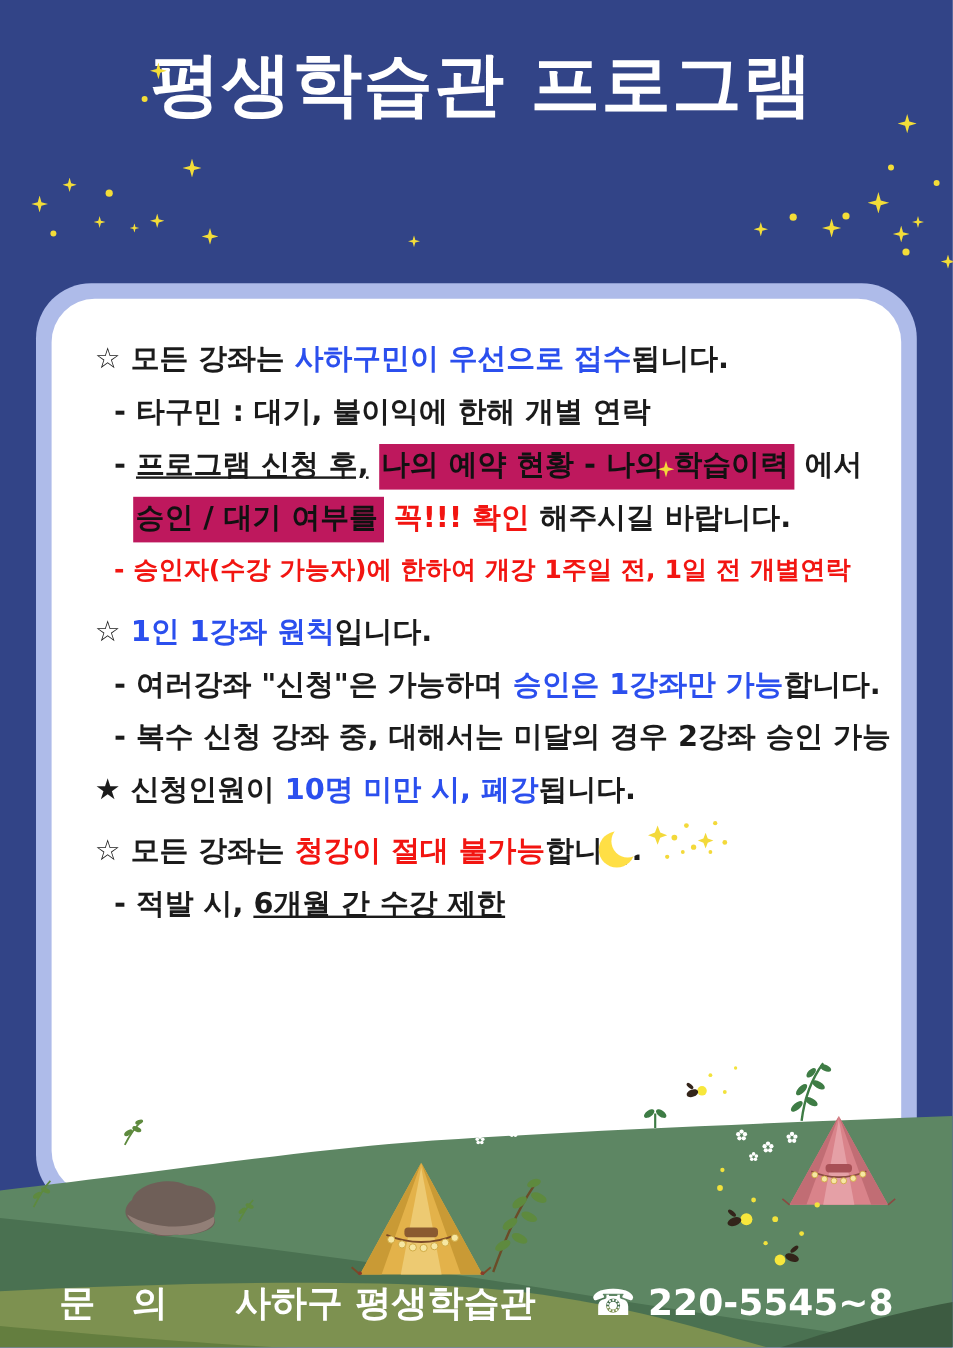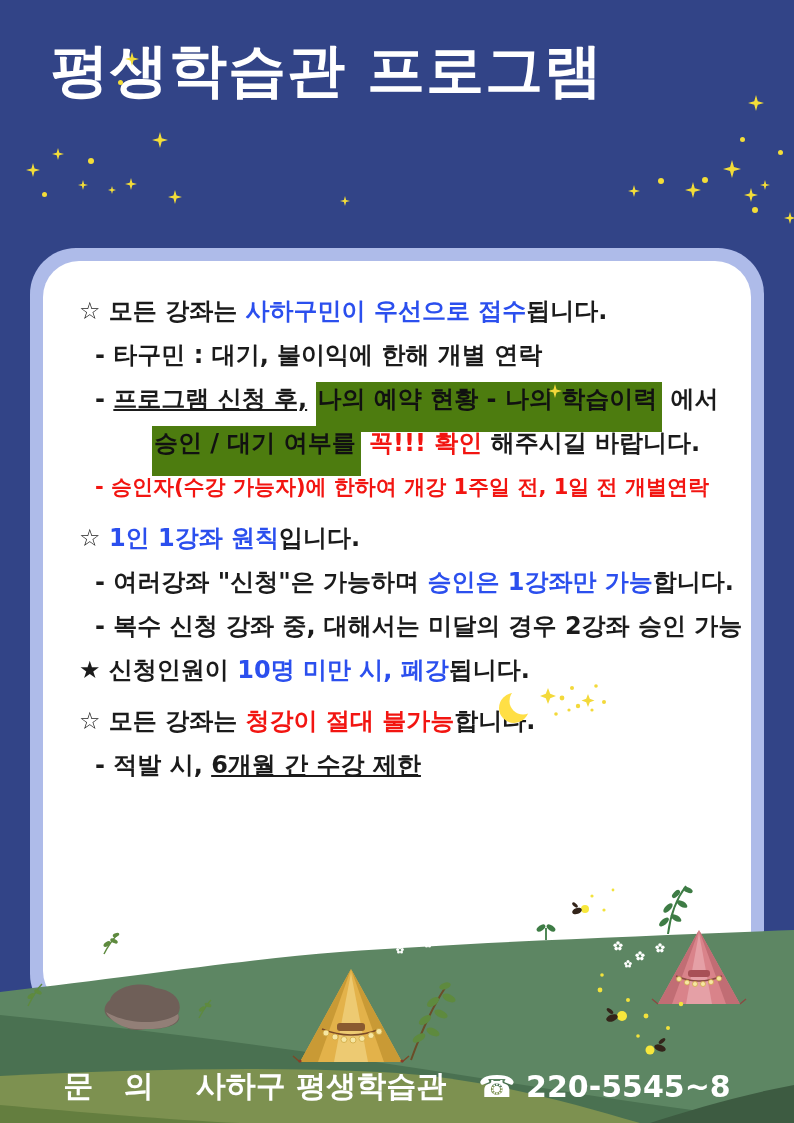--- a/index.html
+++ b/index.html
@@ -4,58 +4,58 @@
 <style>
   html,body{margin:0;padding:0;}
   body{
     width:794px;height:1123px;position:relative;overflow:hidden;
     background:#324487;
     font-family:"DejaVu Sans","Liberation Sans",sans-serif;
   }
   
   .title{
     position:absolute;top:28px;left:0;width:654px;z-index:2;
-    text-align:center;color:#ffffff;font-weight:800;
-    font-size:58px;line-height:1.45;letter-spacing:1px;
+    text-align:right;color:#ffffff;font-weight:800;
+    font-size:58px;line-height:1.45;letter-spacing:1px;padding-left:24px;
   }
   
   .sparkle{position:absolute;z-index:2;background:#f3dd38;}
   .sparkle.star{clip-path:polygon(50% 0,61% 39%,100% 50%,61% 61%,50% 100%,39% 61%,0 50%,39% 39%);}
   .sparkle.dot{border-radius:50%;}
   
   .card{
     position:absolute;left:30px;top:236px;width:734px;height:772px;z-index:3;
-    background:#aebbe9;border-radius:46px;padding:13px;box-sizing:border-box;margin-top:12px;
+    background:#aebbe9;border-radius:46px;padding:13px;box-sizing:border-box;
   }
   .card-inner{
     width:100%;height:100%;background:#ffffff;border-radius:36px;
     box-sizing:border-box;padding:28px 10px 0 16px;overflow:hidden;
   }
   .line{white-space:nowrap;line-height:44px;font-size:24px;color:#1b1b1b;font-weight:600;}
   .line.gap{margin-top:7px;}
   .line.small{font-size:21px;}
   .ind0{padding-left:20px;}
   .ind1{padding-left:36px;}
-  .ind2{padding-left:52px;text-align:center;}
+  .ind2{padding-left:52px;}
   .seg-plain{color:#1b1b1b;}
   .seg-blue{color:#2b4fee;font-weight:800;}
   .seg-red{color:#f21511;font-weight:800;}
   .seg-hl-yellow{background:#ffe228;color:#111;font-weight:800;padding:3px 5px 3px 2px;}
-  .seg-hl-cream{background:#4d7c0f;color:#111;font-weight:800;padding:3px 5px 19px 2px;}
+  .seg-hl-cream{background:#be185d;color:#111;font-weight:800;padding:3px 5px 7px 2px;}
   .seg-underline{text-decoration:underline;}
   .seg-bold-underline{font-weight:800;text-decoration:underline;}
   
   .moon-deco{position:absolute;left:496px;top:680px;z-index:4;}
   .card-sparkle{position:absolute;z-index:4;background:#f3d93a;}
   
   .hills{position:absolute;left:0;top:880px;width:794px;height:243px;z-index:5;}
   
   .footer{
     position:absolute;left:0;top:1066px;width:794px;z-index:6;
-    display:flex;justify-content:center;align-items:center;gap:32px;
+    display:flex;justify-content:center;align-items:center;gap:46px;
     color:#ffffff;font-weight:800;font-size:30px;
   }
   .footer .inquiry{letter-spacing:10px;}
 </style>
 </head>
 <body>
 
 <div class="title">
   <div>평생학습관 프로그램</div>
 </div>

